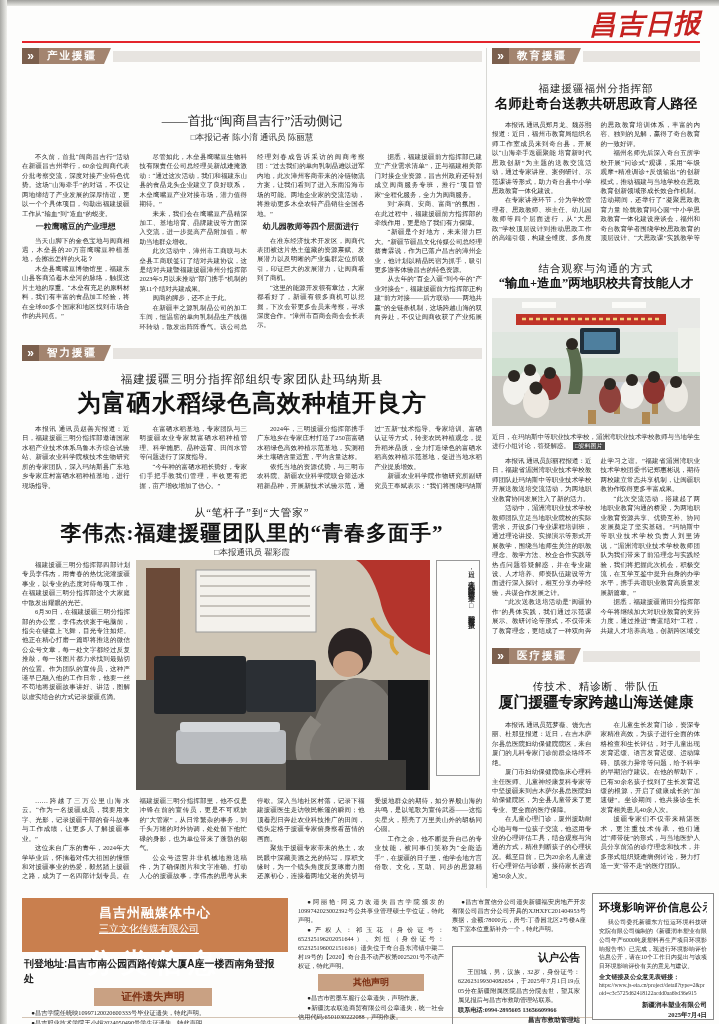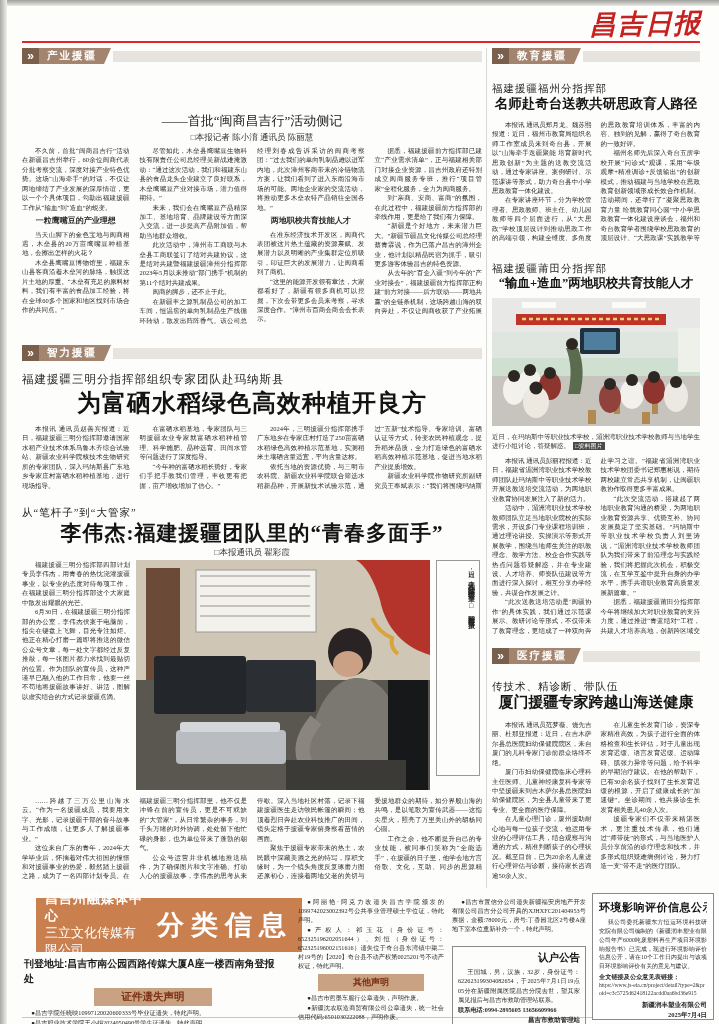--- a/index.html
+++ b/index.html
@@ -23,42 +23,42 @@
   .vrule{left:486px;top:48px;width:1px;height:840px;background:#d8d8d4;}
   
   .sbadge{display:flex;align-items:center;height:16px;font-family:"Liberation Sans","DejaVu Sans",sans-serif;}
   .sb-chev{width:17px;height:16px;background:#7b5f4d;color:#fff;font-size:12px;font-weight:bold;
            display:flex;align-items:center;justify-content:center;}
   .sb-label{height:16px;background:#a3846f;color:#fff;font-size:10.5px;font-weight:bold;
             display:flex;align-items:center;padding:0 14px 0 8px;letter-spacing:2px;
             clip-path:polygon(0 0,100% 0,calc(100% - 7px) 100%,0 100%);}
   .sb-bar{flex:1;height:11px;background:#e7e4e0;margin-left:2px;}
   
-  .kicker{font-size:11.5px;text-align:left;color:#222;letter-spacing:1px;}
+  .kicker{font-size:11.5px;text-align:center;color:#222;letter-spacing:1px;}
   .bigtitle{font-size:27px;font-weight:bold;text-align:center;color:#141414;letter-spacing:1px;white-space:nowrap;overflow:hidden;}
   .subtitle{font-size:13px;text-align:center;color:#222;}
   .byline{font-size:8.5px;text-align:center;color:#333;font-family:"Liberation Sans",sans-serif;}
   .body-cols{font-size:6.5px;line-height:1.45;text-align:justify;overflow:hidden;column-fill:auto;}
   .cols4{column-count:4;column-gap:10px;}
   .cols2{column-count:2;column-gap:9px;}
   .para{text-indent:2em;margin:0;}
   .col-subhead{font-weight:bold;text-align:center;font-size:8px;margin:3px 0;text-indent:0;}
   .rtitle{font-weight:bold;text-align:center;color:#141414;white-space:nowrap;overflow:hidden;}
   
   .photo{display:block;}
   .caption{font-size:6.5px;line-height:1.4;color:#333;text-align:justify;}
   .credit-chip{display:inline-block;background:#4a4a4a;color:#fff;padding:0 2px;font-size:6px;margin-left:3px;}
   .vcap{writing-mode:vertical-rl;border:1px solid #999;padding:4px 3px;font-size:7px;line-height:1.5;
         color:#222;letter-spacing:1px;overflow:hidden;}
   
   .cbanner{background:#c97f4e;color:#fff;display:flex;align-items:center;gap:10px;padding:7px 9px;
            font-family:"Liberation Sans","DejaVu Sans",sans-serif;}
   .cb-left{display:flex;flex-direction:column;line-height:1.3;}
   .cb-org1{font-size:13px;font-weight:bold;letter-spacing:1px;}
-  .cb-org2{font-size:13px;}
+  .cb-org2{font-size:10px;text-decoration:underline;}
   .cb-title{font-size:27px;font-weight:bold;letter-spacing:7px;white-space:nowrap;}
   .hotline{font-size:10px;font-weight:bold;color:#1d1d1d;line-height:1.5;font-family:"Liberation Sans",sans-serif;}
   .decl-badge{width:118px;margin:0 auto 3px;background:#c9a183;color:#7c2f12;font-weight:bold;text-align:center;
               font-size:10.5px;padding:2px 0;font-family:"Liberation Sans",sans-serif;}
   .c-col{font-size:6.2px;line-height:1.45;text-align:justify;overflow:hidden;}
   .c-col .para{text-indent:1.5em;margin-bottom:1px;}
   .c-col .inline-badge{display:block;width:72%;margin:3px auto;background:#c9a183;color:#7c2f12;
         font-weight:bold;text-align:center;text-indent:0;padding:2px 0;font-size:9px;
         font-family:"Liberation Sans",sans-serif;}
   .nbox{border:1px solid #8a8a8a;padding:4px 5px;margin-top:4px;}
@@ -86,31 +86,31 @@
   <div class="abs botrule"></div>
 
   <div class="abs sbadge" style="left:22px;top:48px;width:460px;">
     <span class="sb-chev">»</span>
     <span class="sb-label">产业援疆</span>
     <span class="sb-bar"></span>
   </div>
 
   <div class="abs subtitle" style="left:22px;top:112px;width:460px;">——首批“闽商昌吉行”活动侧记</div>
   <div class="abs byline" style="left:22px;top:132px;width:460px;">□本报记者 陈小淯 通讯员 陈丽慧</div>
-  <div class="abs body-cols cols4" style="left:22px;top:146px;width:460px;height:184px;">
+  <div class="abs body-cols cols4" style="left:22px;top:152px;width:460px;height:184px;">
       <div class="para">不久前，首批“闽商昌吉行”活动在新疆昌吉州举行，60余位闽商代表分批考察交流，深度对接产业特色优势。这场“山海牵手”的对话，不仅让两地缔结了产业发展的深厚情谊，更以一个个具体项目，勾勒出福建援疆工作从“输血”到“造血”的蜕变。</div>
       <div class="col-subhead">一粒鹰嘴豆的产业理想</div>
       <div class="para">当天山脚下的金色宝地与闽商相遇，木垒县的20万亩鹰嘴豆种植基地，会擦出怎样的火花？</div>
       <div class="para">木垒县鹰嘴豆博物馆里，福建东山县客商沿着木垒河的脉络，触摸这片土地的厚重。“木垒有充足的原料材料，我们有丰富的食品加工经验，将在全球60多个国家和地区找到市场合作的共同点。”</div>
       <div class="para">尽管如此，木垒县鹰嘴豆生物科技有限责任公司总经理吴新战难掩激动：“通过这次活动，我们和福建东山县的食品龙头企业建立了良好联系，木垒鹰嘴豆产业对接市场，潜力值得期待。”</div>
       <div class="para">未来，我们会在鹰嘴豆产品精深加工、基地培育、品牌建设等方面深入交流，进一步提高产品附加值，帮助当地群众增收。</div>
       <div class="para">此次活动中，漳州市工商联与木垒县工商联签订了结对共建协议，这是结对共建暨福建援疆漳州分指挥部2023年5月以来推动“部门携手”机制的第11个结对共建成果。</div>
       <div class="para">闽商的脚步，还不止于此。</div>
       <div class="para">在新疆丰之源乳制品公司的加工车间，恒温窖的单向乳制品生产线循环转动，散发出阵阵香气。该公司总经理刘春成告诉采访的闽商考察团：“过去我们的单向乳制品难以进军内地，此次漳州客商带来的冷链物流方案，让我们看到了进入东南沿海市场的可能。两地企业家的交流活动，将推动更多木垒农特产品销往全国各地。”</div>
-      <div class="col-subhead">两地职校共育技能人才</div>
+      <div class="col-subhead">幼儿园教师等四个层面进行</div>
       <div class="para">在准东经济技术开发区，闽商代表团被这片热土蕴藏的资源禀赋、发展潜力以及明晰的产业集群定位所吸引，印证巨大的发展潜力，让闽商看到了商机。</div>
       <div class="para">“这里的能源开发很有章法，大家都看好了，新疆有很多商机可以挖掘，下次会带更多会员来考察，寻求深度合作。”漳州市百商会商会会长表示。</div>
       <div class="para">据悉，福建援疆前方指挥部已建立“产业需求清单”，正与福建相关部门对接企业资源，昌吉州政府还特别成立闽商服务专班，推行“项目管家”全程化服务，全力为闽商服务。</div>
       <div class="para">到“亲商、安商、富商”的氛围，在此过程中，福建援疆前方指挥部的牵线作用，更是给了我们有力保障。</div>
       <div class="para">“新疆是个好地方，未来潜力巨大。”新疆节疆昌文化传媒公司总经理蔡青霖说，作为已落户昌吉的漳州企业，他计划以精品民宿为抓手，吸引更多游客体验昌吉的特色资源。</div>
       <div class="para">从去年的“百企入疆”到今年的“产业对接会”，福建援疆前方指挥部正构建“前方对接——后方联动——两地共赢”的全链条机制，这场跨越山海的双向奔赴，不仅让闽商收获了产业拓展的新空间，更让福建援疆工作逐步实现“单向奔赴”到“双向联动”的转变。</div>
     </div>
 
   <div class="abs sbadge" style="left:22px;top:345px;width:460px;">
     <span class="sb-chev">»</span>
@@ -178,21 +178,21 @@
   </div>
 
   <div class="abs kicker" style="left:492px;top:82px;width:208px;font-size:10.5px;">福建援疆福州分指挥部</div>
   <div class="abs rtitle" style="left:492px;top:95px;width:208px;font-size:13.5px;">名师赴奇台送教共研思政育人路径</div>
   <div class="abs body-cols cols2" style="left:492px;top:120px;width:208px;height:128px;">
       <div class="para">本报讯 通讯员郑月龙、魏苏熙报道：近日，福州市教育局组织名师工作室成员来到奇台县，开展以“山海牵手迭疆聚能 培育新时代思政创新”为主题的送教交流活动，通过专家讲座、案例研讨、示范课讲等形式，助力奇台县中小学思政教育一体化建设。</div>
       <div class="para">在专家讲座环节，分为学校管理者、思政教师、班主任、幼儿园教师等四个层面进行，从“大思政”学校顶层设计到推动思政工作的高端引领，构建全维度、多角度的思政教育培训体系，丰富的内容、独到的见解，赢得了奇台教育的一致好评。</div>
       <div class="para">福州名师先后深入奇台五所学校开展“问诊式”观课，采用“年级观摩+精准调诊+反馈输出”的创新模式，推动福建与当地学校在思政教育创新领域形成长效合作机制。活动期间，还举行了“凝聚思政教育力量 绘就教育同心圆”中小学思政教育一体化建设座谈会，福州和奇台教育学者围绕学校思政教育的顶层设计、“大思政课”实践教学等主题，分享经验做法，共研思政育人新路径。</div>
     </div>
 
-  <div class="abs kicker" style="left:492px;top:262px;width:208px;font-size:10.5px;">福建援疆莆田分指挥部</div>
+  <div class="abs kicker" style="left:492px;top:262px;width:208px;font-size:10.5px;">结合观察与沟通的方式</div>
   <div class="abs rtitle" style="left:492px;top:275px;width:208px;font-size:12.5px;">“输血+造血”两地职校共育技能人才</div>
 
   <svg class="abs photo" style="left:492px;top:298px;" width="208" height="128" viewBox="0 0 208 128">
     <rect width="208" height="128" fill="#cfcfc9"></rect>
     <rect x="0" y="0" width="208" height="34" fill="#e8e9e6"></rect>
     <rect x="30" y="4" width="34" height="6" fill="#fbfbf8"></rect>
       <rect x="120" y="4" width="34" height="6" fill="#fbfbf8"></rect>
     <rect x="24" y="16" width="150" height="11" fill="#c03328"></rect>
     <path d="M30,21h138" stroke="#f0d27a" stroke-width="2.5" stroke-dasharray="4 3"></path>
     <rect x="0" y="34" width="208" height="38" fill="#dfe6df"></rect>
@@ -244,21 +244,21 @@
   <div class="abs kicker" style="left:492px;top:680px;width:208px;font-size:10.5px;">传技术、精诊断、带队伍</div>
   <div class="abs rtitle" style="left:492px;top:693px;width:208px;font-size:15px;">厦门援疆专家跨越山海送健康</div>
   <div class="abs body-cols cols2" style="left:492px;top:720px;width:208px;height:164px;">
       <div class="para">本报讯 通讯员范梦薇、饶先吉丽、杜那亚报道：近日，在吉木萨尔县总医院妇幼保健院院区，来自厦门的儿科专家门诊前群众络绎不绝。</div>
       <div class="para">厦门市妇幼保健院临床心理科主任医师、儿童神经康复科专家等中坚援疆来到吉木萨尔县总医院妇幼保健院区，为全县儿童带来了更专业、更全面的医疗保障。</div>
       <div class="para">在儿童心理门诊，厦州援助耐心地与每一位孩子交流，他运用专业的心理评估工具，结合观察与沟通的方式，精准判断孩子的心理状况。截至目前，已为20余名儿童进行心理评估与诊断，接待家长咨询逾50余人次。</div>
       <div class="para">在儿童生长发育门诊，资深专家精准高效，为孩子进行全面的体格检查和生长评估，对于儿童出现发育迟缓、语言发育迟缓、运动障碍、肌张力异常等问题，给予科学的早期治疗建议。在他的帮助下，已有30余名孩子找到了生长发育迟缓的根源，开启了健康成长的“加速键”。坐诊期间，他共接诊生长发育相关患儿40余人次。</div>
       <div class="para">援疆专家们不仅带来精湛医术，更注重技术传承，他们通过“师带徒”的形式，与当地医护人员分享前沿的诊疗理念和技术，并多形式组织疑难病例讨论，努力打造一支“带不走”的医疗团队。</div>
     </div>
 
-  <div class="abs cbanner" style="left:36px;top:898px;width:248px;height:40px;">
+  <div class="abs cbanner" style="left:22px;top:898px;width:248px;height:40px;flex-direction:column;">
     <span class="cb-left">
       <span class="cb-org1">昌吉州融媒体中心</span>
       <span class="cb-org2">三立文化传媒有限公司</span>
     </span>
     <span class="cb-title">分类信息</span>
   </div>
   <div class="abs hotline" style="left:24px;top:956px;width:260px;">
     <div>刊登地址:昌吉市南公园西路传媒大厦A座一楼西南角登报处</div>
   </div>
   <div class="abs" style="left:22px;top:988px;width:262px;">

